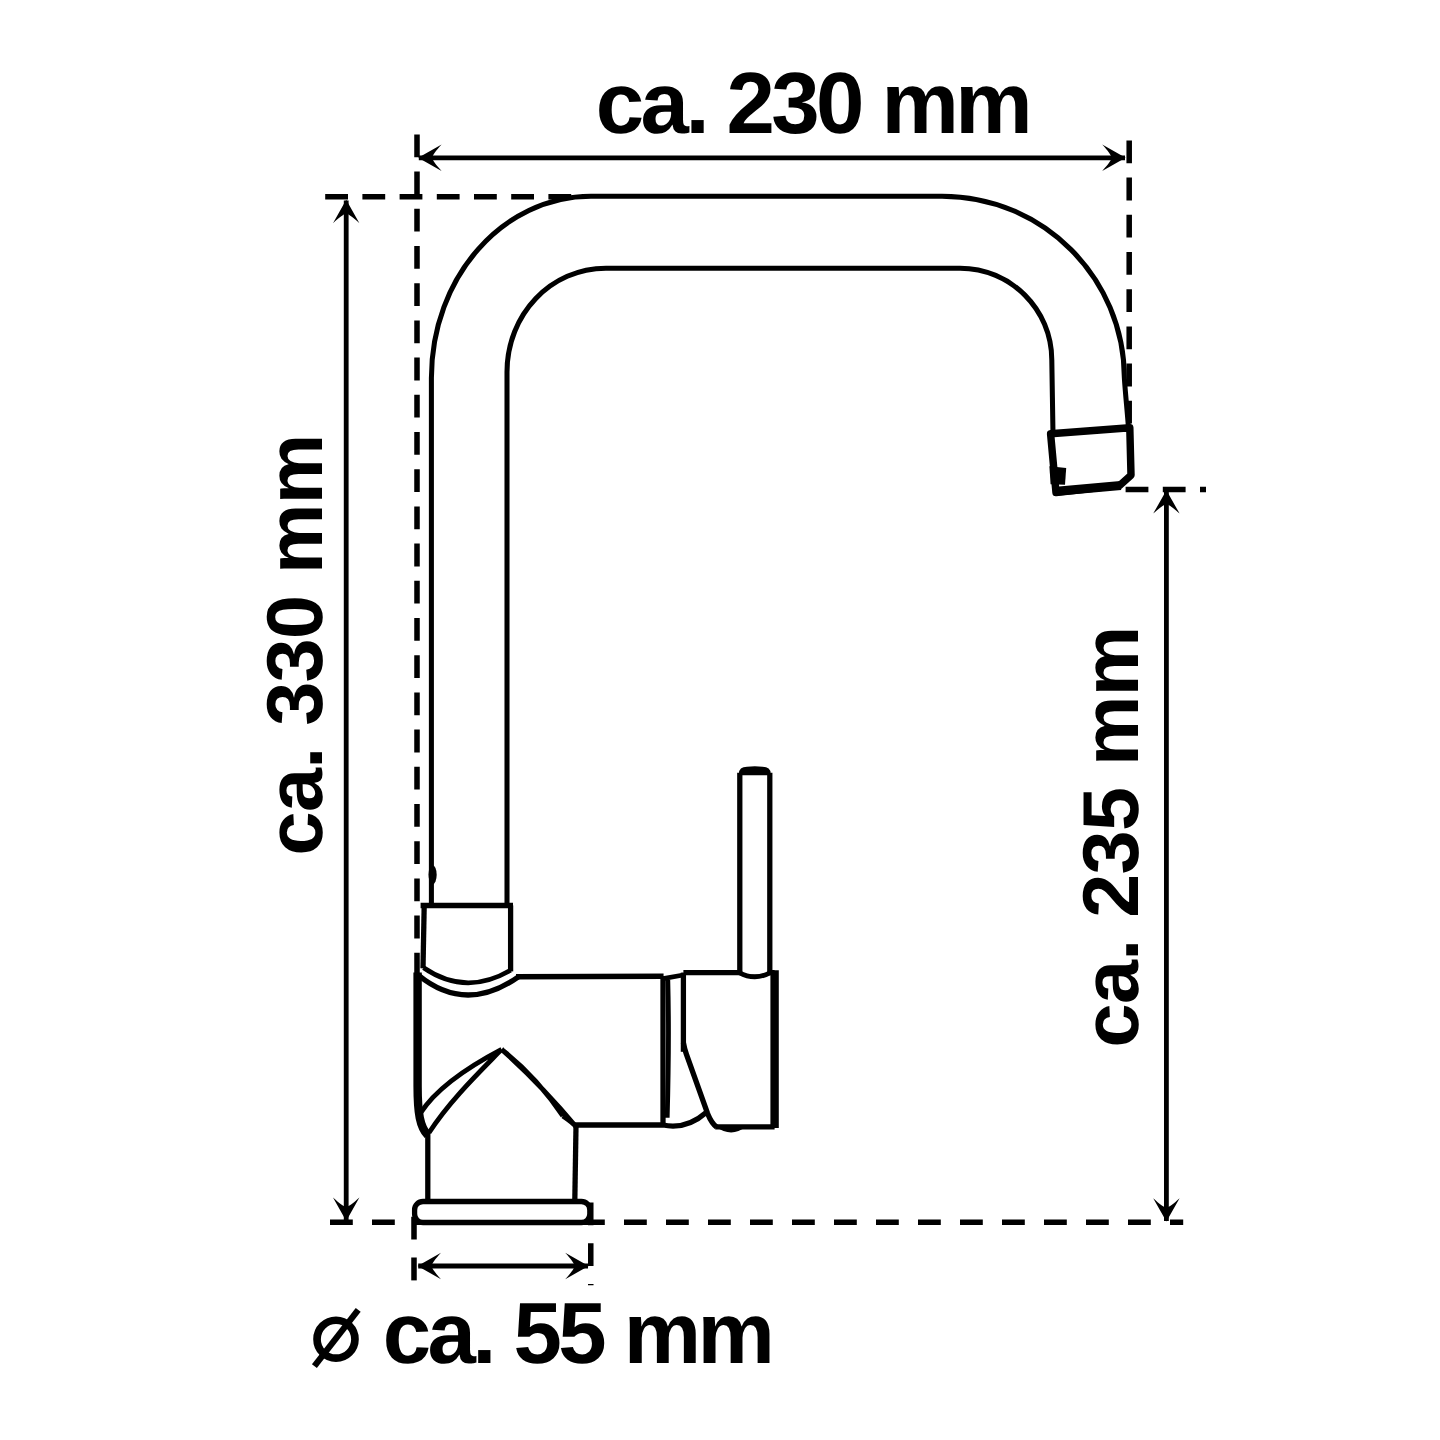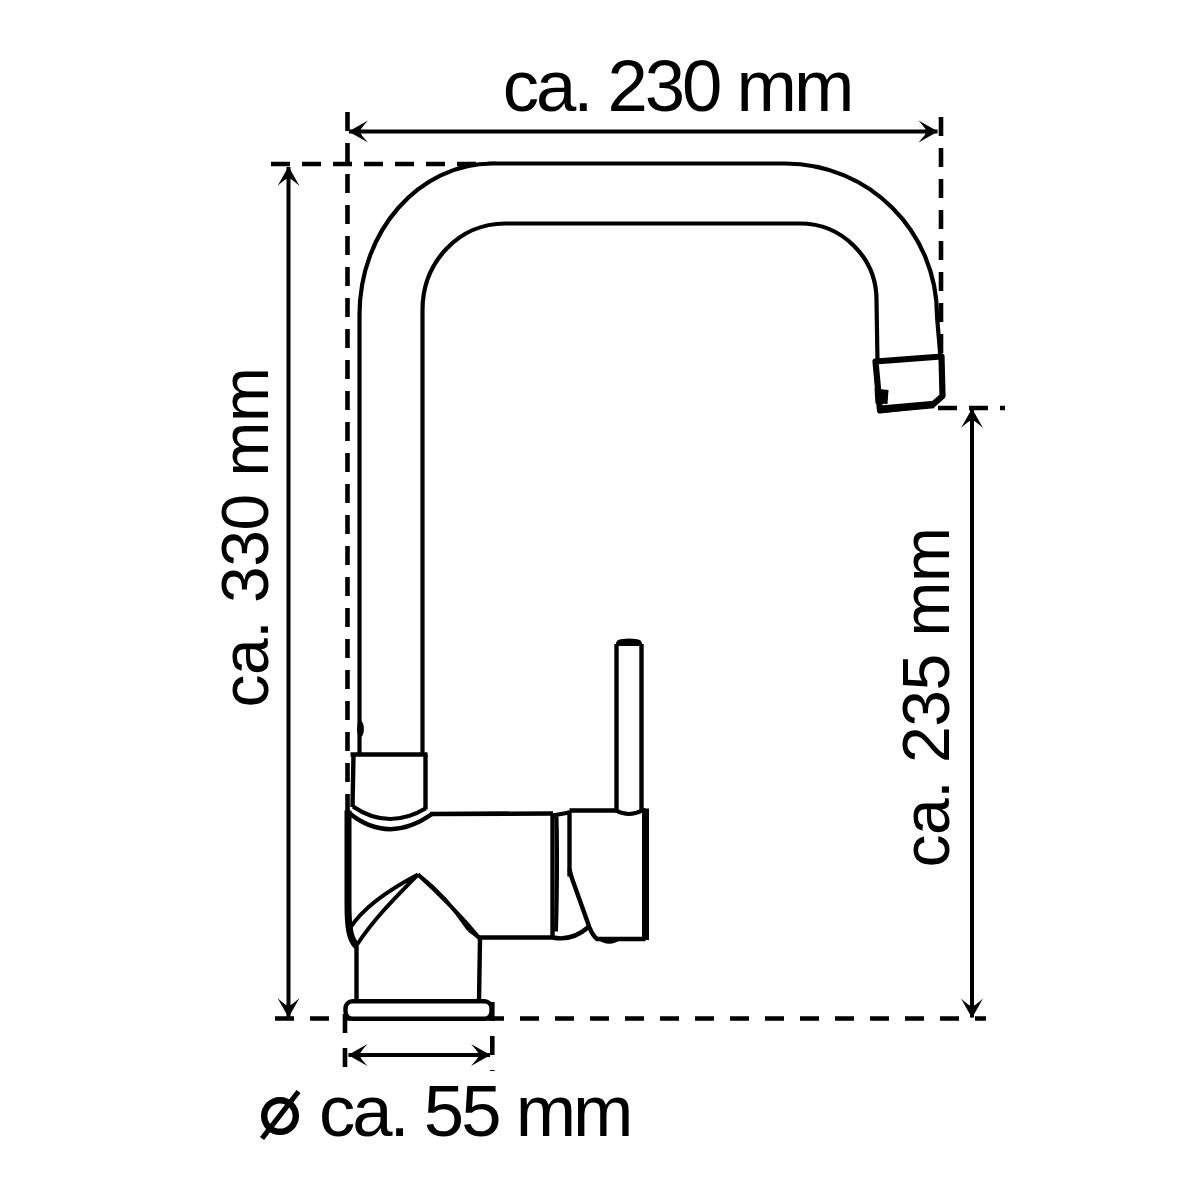--- a/index.html
+++ b/index.html
@@ -1,16 +1,16 @@
 <!DOCTYPE html>
 <html><head>
 <meta charset="utf-8">
 <style>
   html,body{margin:0;padding:0;background:#ffffff;}
-  #page{width:1200px;height:1200px;position:relative;background:#ffffff;overflow:hidden;}
+  #page{width:1200px;height:1200px;position:relative;background:#ffffff;overflow:hidden;font-weight:bold;}
   svg{display:block;}
   text{font-family:"Liberation Sans", sans-serif;fill:#000;}
 </style>
 </head>
 <body>
 
 <div id="page">
 <svg width="1200" height="1200" viewBox="0 0 1200 1200">
 <defs>
 <path id="ah" d="M0,0 L19.5,-11 C14.5,-5.5 12.2,-2.5 11.7,0 C12.2,2.5 14.5,5.5 19.5,11 Z" fill="#000"></path>

